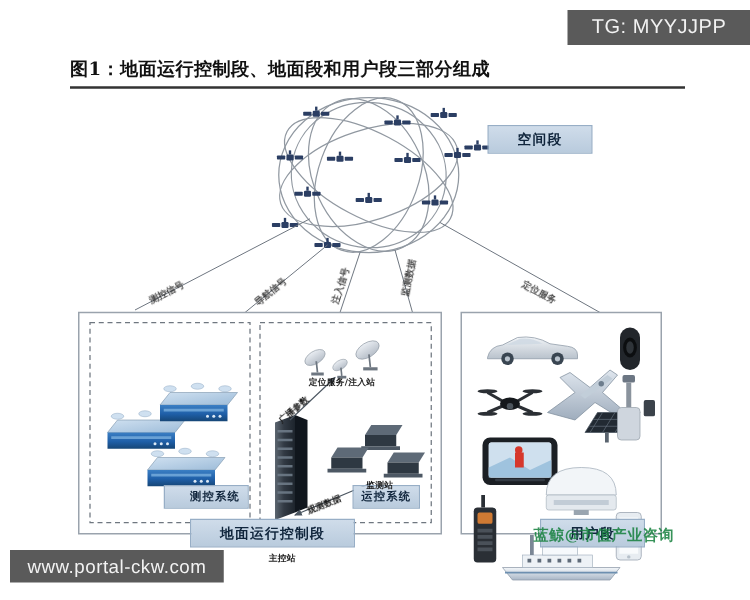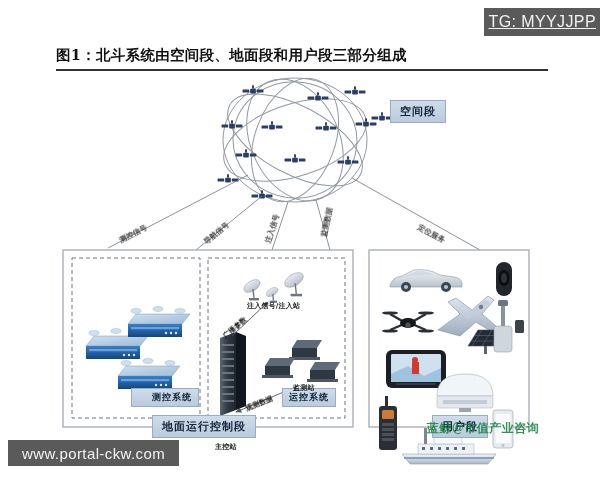--- a/index.html
+++ b/index.html
@@ -12,21 +12,21 @@
   }
   #page{position:absolute;left:0;top:0;width:600px;height:480px;background:#fff;}
 
   
   .wm{
     position:absolute;background:#5a5a5a;color:#f2f2f2;
     font-family:"Liberation Sans",sans-serif;
     display:flex;align-items:center;justify-content:center;
     letter-spacing:.4px;white-space:nowrap;
   }
-  #wm-top{right:0;top:8px;height:28px;padding:0 4px;font-size:16px;text-decoration:underline;}
+  #wm-top{right:0;top:8px;height:28px;padding:0 19px;font-size:16px;}
   #wm-bottom{left:8px;bottom:14px;height:26px;padding:0 14px;font-size:15px;}
 
   
   #title-wrap{position:absolute;left:56px;top:46px;width:492px;}
   #fig-title{
     font-family:"DejaVu Serif","Liberation Serif",serif;
     font-weight:bold;font-size:14.5px;color:#111;
     letter-spacing:.3px;white-space:nowrap;
     padding-bottom:4px;
   }
@@ -40,21 +40,21 @@
   .chip{
     position:absolute;
     background:linear-gradient(180deg,#cfdcea 0%,#b9cbdd 100%);
     border:1px solid #97aec6;
     color:#10253c;font-weight:bold;
     font-family:"DejaVu Serif","Liberation Serif",serif;
     display:flex;align-items:center;justify-content:center;
     white-space:nowrap;letter-spacing:1px;
   }
   .chip.sm{font-size:9px;padding:2px 6px;}
-  .chip.md{font-size:11px;padding:3px 9px;}
+  .chip.md{font-size:11px;padding:3px 23px;}
 
   
   .cap{
     position:absolute;color:#1a1a1a;font-weight:bold;
     font-family:"DejaVu Serif","Liberation Serif",serif;
     font-size:7px;white-space:nowrap;letter-spacing:.2px;
     filter:blur(.25px);
   }
   .cap.rot{transform-origin:left center;}
 
@@ -77,21 +77,21 @@
   }
 </style>
 </head>
 <body>
 
 <div id="page">
 
   <div class="wm" id="wm-top">TG: MYYJJPP</div>
 
   <div id="title-wrap">
-    <div id="fig-title">图1：北斗系统由空间段、地面段和用户段三部分组成</div>
+    <div id="fig-title">图1：地面运行控制段、地面段和用户段三部分组成</div>
     <div id="title-rule"></div>
   </div>
 
   <div id="canvas">
 
     <svg class="layer" viewBox="0 0 600 380">
       <defs>
         <linearGradient id="bldg" x1="0" y1="0" x2="0" y2="1">
           <stop offset="0%" stop-color="#3b7fc4"></stop>
           <stop offset="55%" stop-color="#1f5fa8"></stop>
@@ -442,21 +442,21 @@
     <div class="chip md" style="left:390px;top:30px;">空间段</div>
 
     <div class="chip sm" style="left:131px;top:318px;padding-left:20px;">测控系统</div>
 
     <div class="chip sm" style="left:282px;top:318px;">运控系统</div>
 
     <div class="chip md" style="left:432px;top:345px;">用户段</div>
 
     <div class="chip md" style="left:152px;top:345px;">地面运行控制段</div>
 
-    <div class="cap" style="left:247px;top:231px;">注入信号/注入站</div>
+    <div class="cap" style="left:247px;top:231px;">定位服务/注入站</div>
 
     <div class="cap" style="left:215px;top:348px;margin-top:24px;">主控站</div>
 
     <div class="cap" style="left:293px;top:313px;">监测站</div>
 
     <div class="cap rot" style="left:224px;top:262px;transform:rotate(-40deg);">广播参数</div>
 
     <div class="cap rot" style="left:246px;top:334px;transform:rotate(-22deg);">观测数据</div>
 
     <div class="ray-lbl" style="left:120px;top:166px;transform:rotate(-27deg);">测控信号</div>

